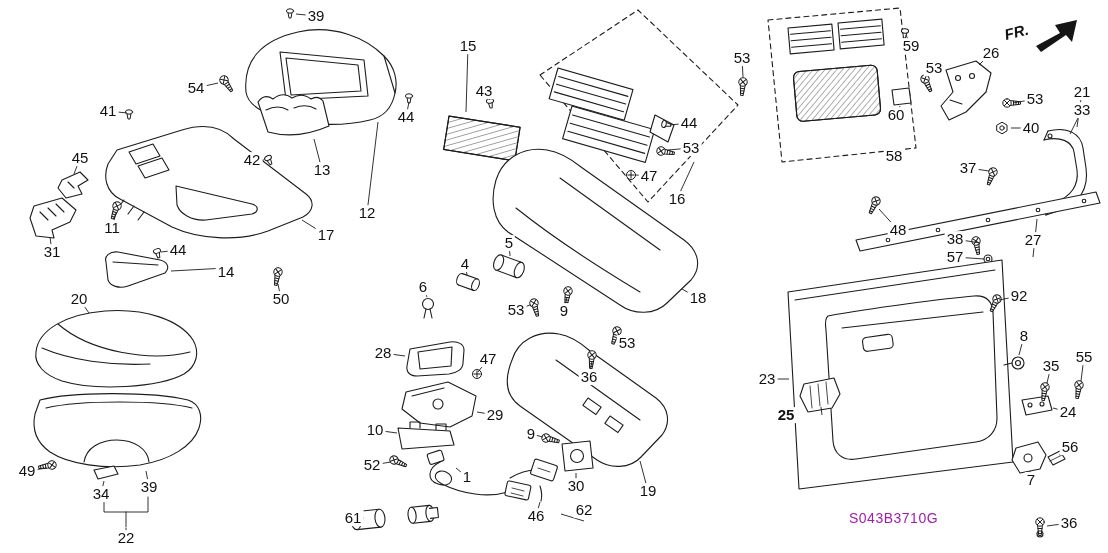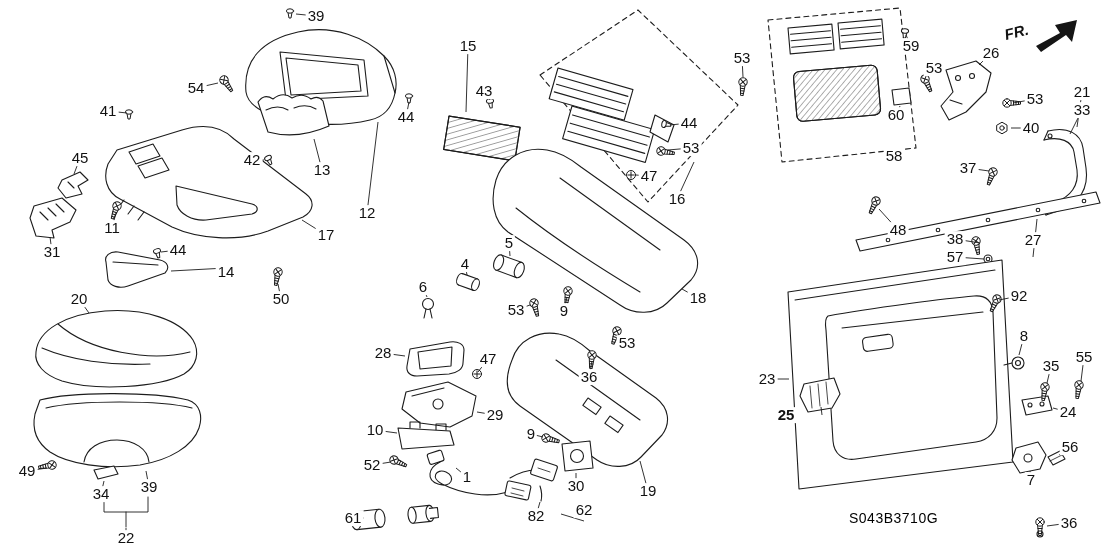--- a/index.html
+++ b/index.html
@@ -9,21 +9,21 @@
   }
   svg.art{position:absolute;left:0;top:0;z-index:1;}
   .callout-layer{position:absolute;left:0;top:0;width:100%;height:100%;z-index:2;pointer-events:none;}
   .callout{
     position:absolute;transform:translate(-50%,-50%);
     font-size:15px;line-height:1.05;color:#111;background:#fff;padding:0 2px;
     white-space:nowrap;
   }
   .code{
     position:absolute;left:849px;top:510px;z-index:2;
-    font-size:14px;color:#000000;letter-spacing:.5px;
+    font-size:14px;color:#a21caf;letter-spacing:.5px;
   }
 </style>
 </head>
 <body>
 
 <div class="stage">
 
   <svg class="art" width="1108" height="553" viewBox="0 0 1108 553" xmlns="http://www.w3.org/2000/svg">
     <defs>
       <g id="scr" stroke="#1c1c1c" stroke-width="1">
@@ -441,21 +441,21 @@
       <div class="callout" style="left: 589px; top: 377px;">36</div>
       <div class="callout" style="left: 627px; top: 343px;">53</div>
       <div class="callout" style="left: 495px; top: 415px;">29</div>
       <div class="callout" style="left: 375px; top: 430px;">10</div>
       <div class="callout" style="left: 531px; top: 434px;">9</div>
       <div class="callout" style="left: 372px; top: 465px;">52</div>
       <div class="callout" style="left: 467px; top: 477px;">1</div>
       <div class="callout" style="left: 576px; top: 486px;">30</div>
       <div class="callout" style="left: 648px; top: 491px;">19</div>
       <div class="callout" style="left: 353px; top: 518px;">61</div>
-      <div class="callout" style="left: 536px; top: 516px;">82</div>
+      <div class="callout" style="left: 536px; top: 516px;">46</div>
       <div class="callout" style="left: 584px; top: 510px;">62</div>
       <div class="callout" style="left: 911px; top: 46px;">59</div>
       <div class="callout" style="left: 934px; top: 68px;">53</div>
       <div class="callout" style="left: 991px; top: 53px;">26</div>
       <div class="callout" style="left: 1035px; top: 99px;">53</div>
       <div class="callout" style="left: 1031px; top: 128px;">40</div>
       <div class="callout" style="left: 1082px; top: 92px;">21</div>
       <div class="callout" style="left: 1082px; top: 110px;">33</div>
       <div class="callout" style="left: 896px; top: 115px;">60</div>
       <div class="callout" style="left: 894px; top: 156px;">58</div>

